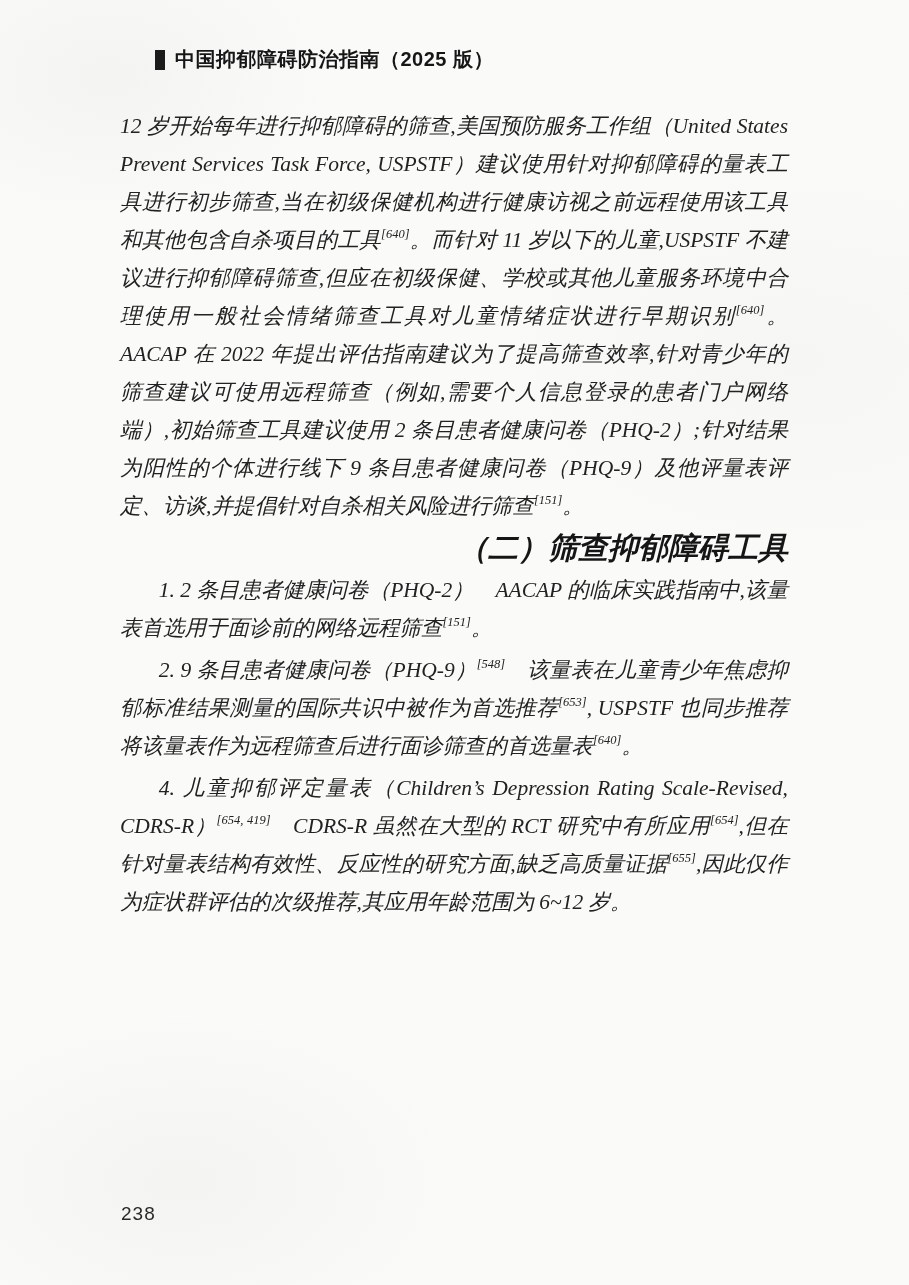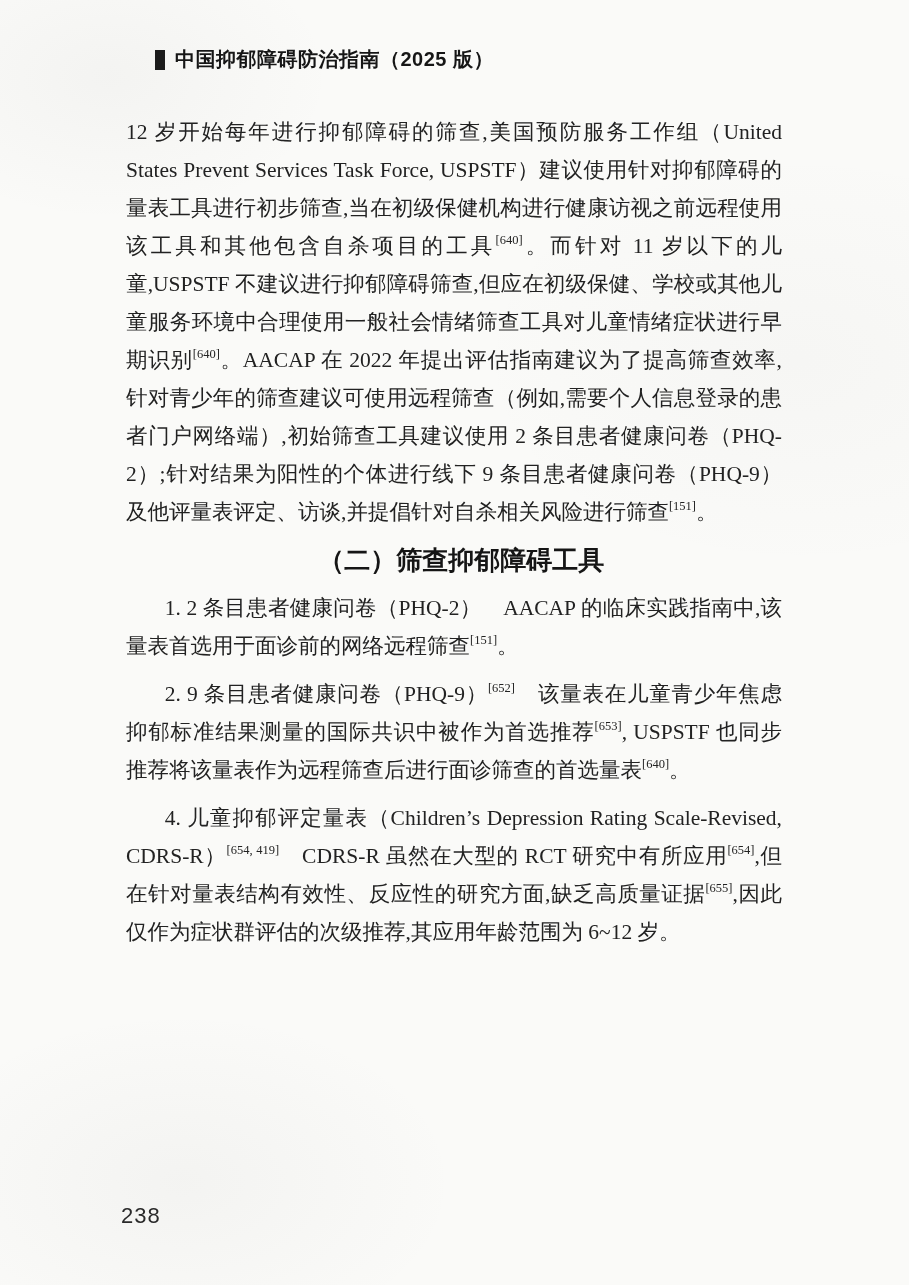--- a/index.html
+++ b/index.html
@@ -41,63 +41,63 @@
   .text-body {
     position: absolute;
     top: 103px;
     left: 116px;
     width: 676px;
     font-size: 21.5px;
     line-height: 38px;
     text-align: justify;
     color: #222;
   }
-  .text-body p { margin: 10px; }
+  .text-body p { margin: 4px; font-style: italic; }
   p.type-opening { text-indent: 0; }
   p.type-item, p.type-closing { text-indent: 1.8em; }
   p.type-heading {
     text-indent: 0.55em;
     font-family: "Liberation Sans", "DejaVu Sans", sans-serif;
     font-weight: bold;
-    font-size: 26px;
+    font-size: 30px;
     color: #151515;
-    text-align: center;
+    text-align: right;
   }
   sup.ref {
     font-size: 12.5px;
     line-height: 0;
     vertical-align: baseline;
     position: relative;
     top: -9px;
     letter-spacing: 0;
     white-space: nowrap;
   }
   .page-number {
     position: absolute;
     left: 121px;
     top: 1203px;
     font-family: "Liberation Sans", "DejaVu Sans", sans-serif;
-    font-size: 22px;
+    font-size: 19px;
     color: #2a2a2a;
     letter-spacing: 1px;
   }
 </style>
 </head>
 <body>
 
 <div class="page">
 
   <div class="doc-header">
     <span class="header-bar"></span>
     <span>中国抑郁障碍防治指南（2025 版）</span>
   </div>
 
   <div class="text-body">
       <p class="type-opening">12 岁开始每年进行抑郁障碍的筛查,美国预防服务工作组（United States Prevent Services Task Force, USPSTF）建议使用针对抑郁障碍的量表工具进行初步筛查,当在初级保健机构进行健康访视之前远程使用该工具和其他包含自杀项目的工具<sup class="ref">[640]</sup>。而针对 11 岁以下的儿童,USPSTF 不建议进行抑郁障碍筛查,但应在初级保健、学校或其他儿童服务环境中合理使用一般社会情绪筛查工具对儿童情绪症状进行早期识别<sup class="ref">[640]</sup>。AACAP 在 2022 年提出评估指南建议为了提高筛查效率,针对青少年的筛查建议可使用远程筛查（例如,需要个人信息登录的患者门户网络端）,初始筛查工具建议使用 2 条目患者健康问卷（PHQ-2）;针对结果为阳性的个体进行线下 9 条目患者健康问卷（PHQ-9）及他评量表评定、访谈,并提倡针对自杀相关风险进行筛查<sup class="ref">[151]</sup>。</p>
       <p class="type-heading">（二）筛查抑郁障碍工具</p>
       <p class="type-item">1. 2 条目患者健康问卷（PHQ-2）　AACAP 的临床实践指南中,该量表首选用于面诊前的网络远程筛查<sup class="ref">[151]</sup>。</p>
-      <p class="type-item">2. 9 条目患者健康问卷（PHQ-9）<sup class="ref">[652]</sup>　该量表在儿童青少年焦虑抑郁标准结果测量的国际共识中被作为首选推荐<sup class="ref">[653]</sup>, USPSTF 也同步推荐将该量表作为远程筛查后进行面诊筛查的首选量表<sup class="ref">[640]</sup>。</p>
+      <p class="type-item">2. 9 条目患者健康问卷（PHQ-9）<sup class="ref">[548]</sup>　该量表在儿童青少年焦虑抑郁标准结果测量的国际共识中被作为首选推荐<sup class="ref">[653]</sup>, USPSTF 也同步推荐将该量表作为远程筛查后进行面诊筛查的首选量表<sup class="ref">[640]</sup>。</p>
       <p class="type-item">4. 儿童抑郁评定量表（Children’s Depression Rating Scale-Revised, CDRS-R）<sup class="ref">[654, 419]</sup>　CDRS-R 虽然在大型的 RCT 研究中有所应用<sup class="ref">[654]</sup>,但在针对量表结构有效性、反应性的研究方面,缺乏高质量证据<sup class="ref">[655]</sup>,因此仅作为症状群评估的次级推荐,其应用年龄范围为 6~12 岁。</p>
     </div>
 
   <div class="page-number">238</div>
 
 </div>
 
 </body></html>

